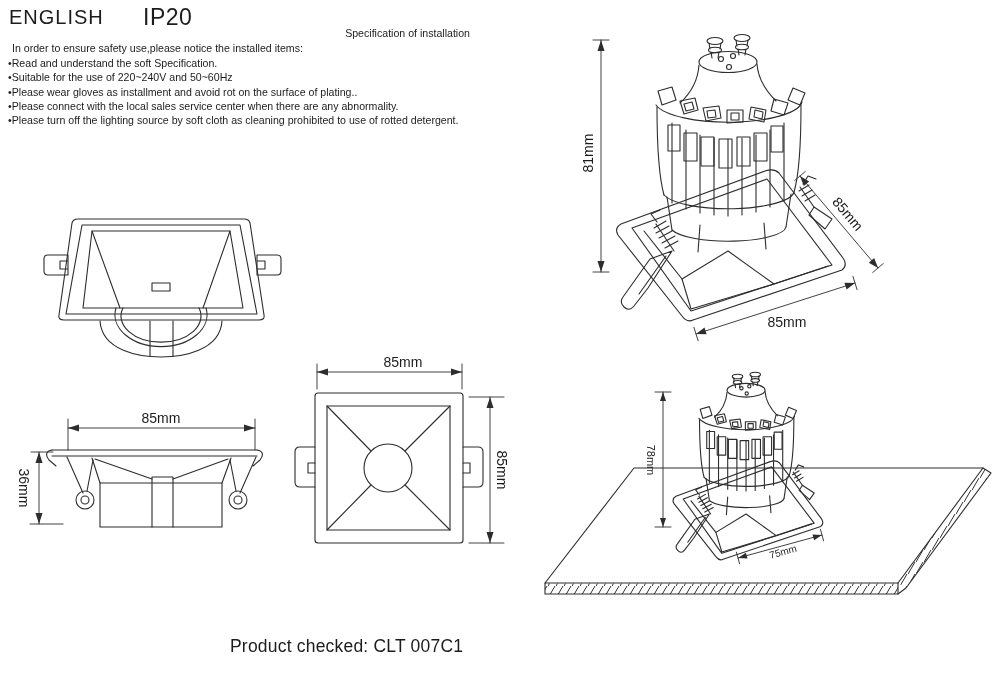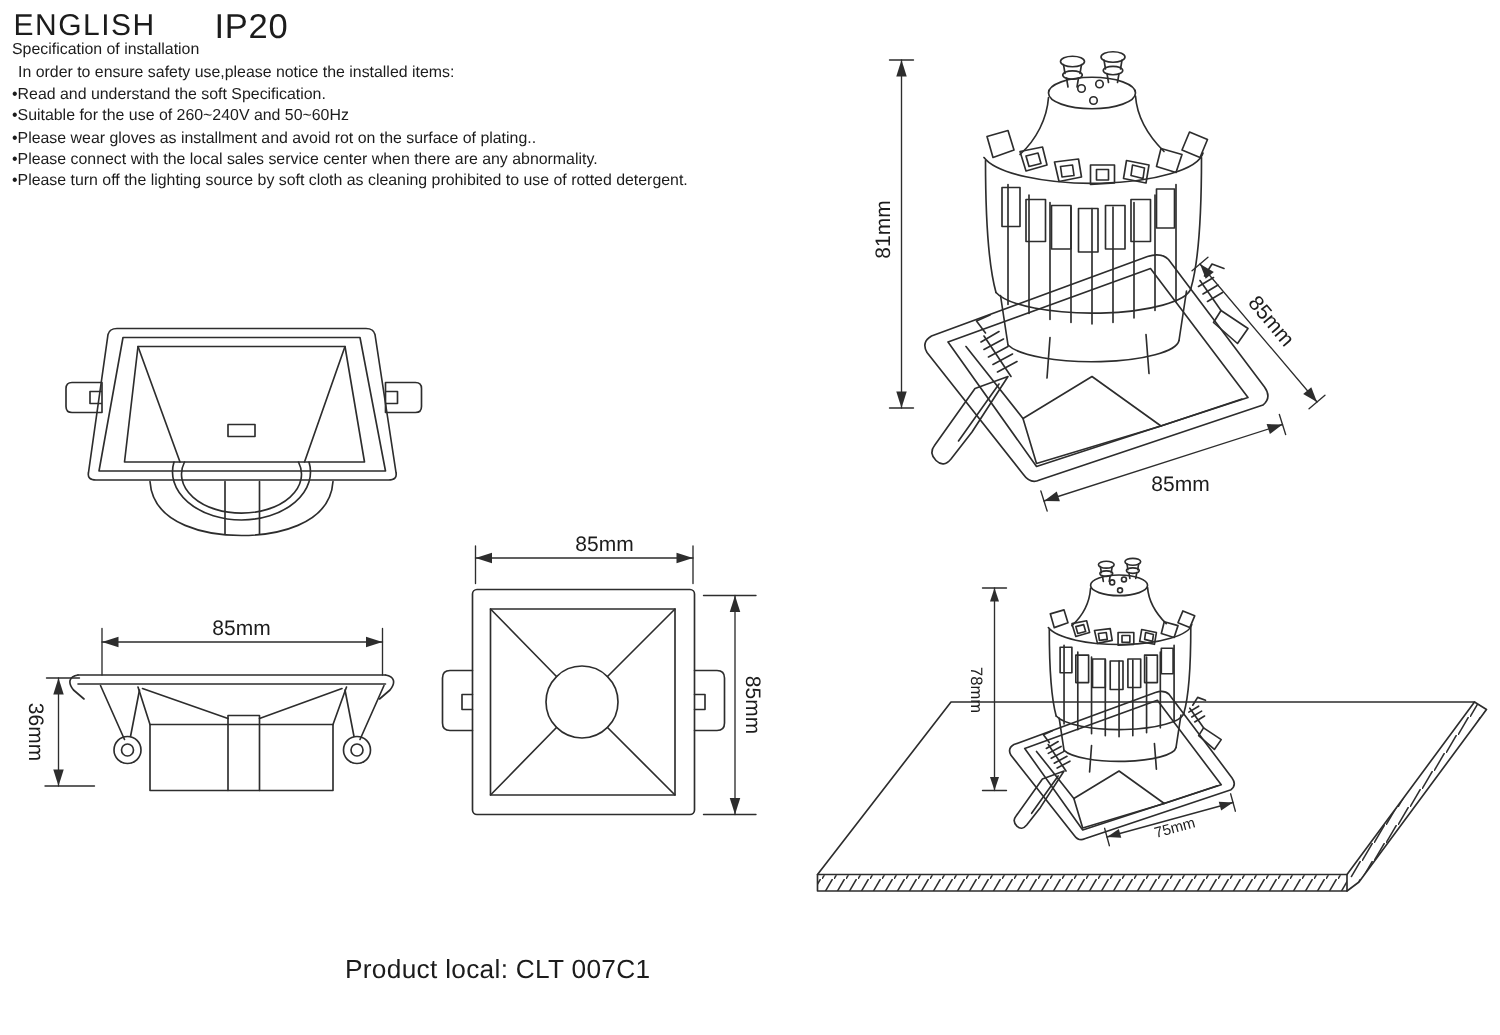--- a/index.html
+++ b/index.html
@@ -4,21 +4,21 @@
 <style>
   html,body{margin:0;padding:0;}
   body{
     width:1000px;height:690px;position:relative;background:#ffffff;
     font-family:"Liberation Sans", sans-serif;color:#1c1c1c;overflow:hidden;
   }
   .abs{position:absolute;}
   .lang{left:9px;top:6px;font-size:20px;letter-spacing:1px;}
   .ip{left:110px;top:4px;font-size:23px;letter-spacing:0.5px;margin-left:33px;}
   .spec{left:8px;top:26px;width:462px;font-size:10.6px;line-height:14.4px;}
-  .spec-title{text-align:left;margin-bottom:1px;}
+  .spec-title{text-align:right;margin-bottom:1px;}
   .spec-intro{padding-left:4px;}
   .footer{left:230px;top:636px;font-size:17.5px;letter-spacing:0.2px;}
   svg{position:absolute;overflow:visible;}
   svg *{vector-effect:non-scaling-stroke;}
   .ln{fill:none;stroke:#2d2d2d;stroke-width:1.1;stroke-linecap:round;stroke-linejoin:round;}
   .thin{fill:none;stroke:#2d2d2d;stroke-width:0.9;stroke-linecap:round;}
   .ar{fill:#2d2d2d;stroke:none;}
   text.dim{font-family:"Liberation Sans",sans-serif;font-size:14px;fill:#1c1c1c;stroke:none;}
   text.dim-md{font-family:"Liberation Sans",sans-serif;font-size:11px;fill:#1c1c1c;stroke:none;}
   text.dim-sm{font-family:"Liberation Sans",sans-serif;font-size:10px;fill:#1c1c1c;stroke:none;}
@@ -26,21 +26,21 @@
 </head>
 <body>
 
 <div class="abs lang">ENGLISH</div>
 <div class="abs ip">IP20</div>
 
 <div class="abs spec">
   <div class="spec-title">Specification of installation</div>
   <div class="spec-intro">In order to ensure safety use,please notice the installed items:</div>
   <div>•Read and understand the soft Specification.</div>
-  <div>•Suitable for the use of 260~240V and 50~60Hz</div>
+  <div>•Suitable for the use of 220~240V and 50~60Hz</div>
   <div>•Please wear gloves as installment and avoid rot on the surface of plating..</div>
   <div>•Please connect with the local sales service center when there are any abnormality.</div>
   <div>•Please turn off the lighting source by soft cloth as cleaning prohibited to use of rotted detergent.</div>
 </div>
 
 <svg style="left:40px;top:205px" width="245" height="160" viewBox="0 0 245 160">
   <g>
     <path class="ln" d="M38,14 L204,14 Q209,14 210,18 L224,110 Q225,115 219,115 L24,115 Q18,115 19,110 L32,18 Q33,14 38,14 Z"></path>
     <path class="ln" d="M42,20 L200,20 L217,109 L26,109 Z"></path>
     <path class="ln" d="M52,26 L190,26 L203,103 L43,103 Z"></path>
@@ -239,13 +239,13 @@
   </g>
   <g>
     <path class="thin" d="M196.4,182.2 L199.6,193.8 M280.4,159.2 L283.6,170.8"></path>
     <path class="thin" d="M198,188 L282,165"></path>
     <path class="ar" d="M198,188 L207.5,188.5 L205.9,182.7 Z"></path>
     <path class="ar" d="M282,165 L274.1,170.3 L272.5,164.5 Z"></path>
     <text class="dim-sm" transform="translate(244,185) rotate(-15.3)" text-anchor="middle">75mm</text>
   </g>
 </svg>
 
-<div class="abs footer">Product local: CLT 007C1</div>
+<div class="abs footer">Product checked: CLT 007C1</div>
 
 </body></html>

